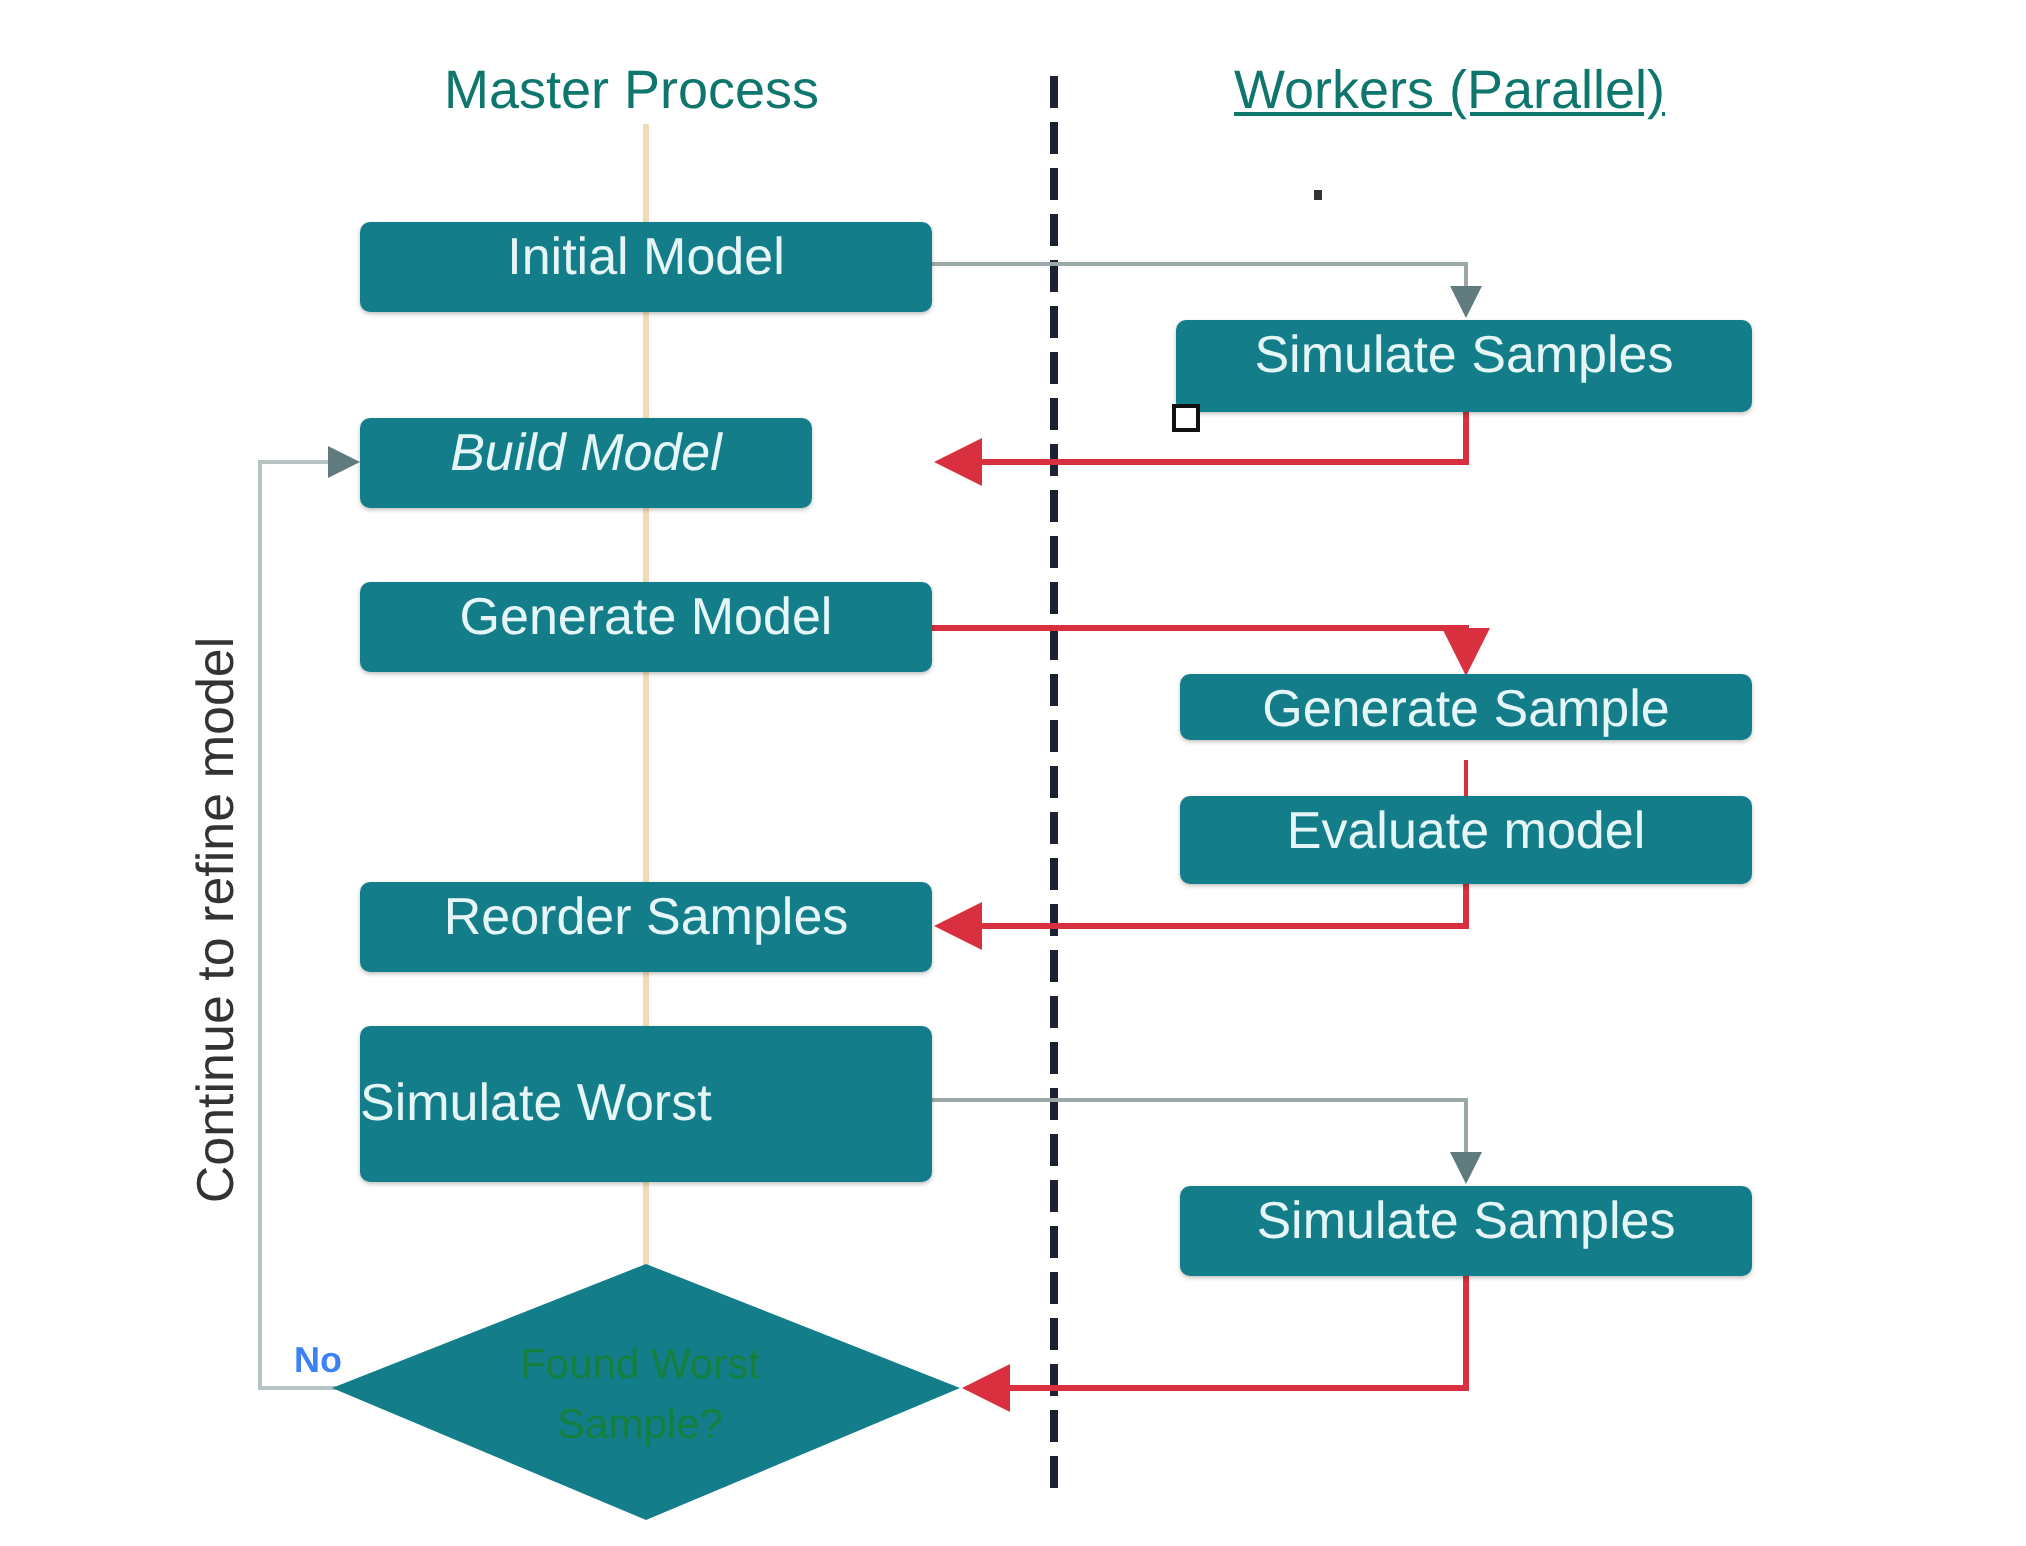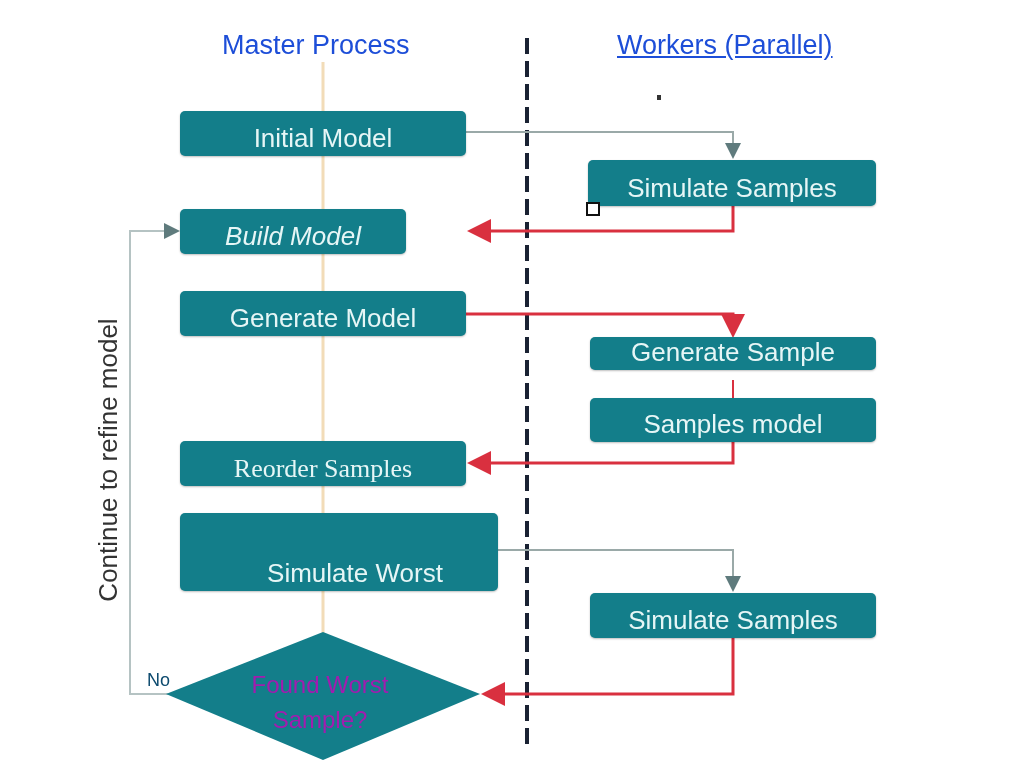--- a/index.html
+++ b/index.html
@@ -1,21 +1,21 @@
 <!DOCTYPE html>
 <html><head>
 <meta charset="utf-8">
 <style>
   html, body { margin: 0; padding: 0; background: #ffffff; }
   body { width: 1013px; height: 773px; position: relative; overflow: hidden; font-family: "Liberation Sans", sans-serif; }
-  .hdr { position: absolute; top: 30px; font-size: 27px; color: #1d4ed8; white-space: nowrap; }
-  .box { position: absolute; background: #137e8a; color: #e6f6f6; border-radius: 5px; display: flex; align-items: flex-end; justify-content: center; text-align: center; font-size: 26px; line-height: 1.35; box-shadow: 0 1px 2px rgba(0,0,0,0.25); }
+  .hdr { position: absolute; top: 30px; font-size: 27px; color: #0f766e; white-space: nowrap; }
+  .box { position: absolute; background: #137e8a; color: #e6f6f6; border-radius: 5px; display: flex; align-items: flex-start; justify-content: center; text-align: center; font-size: 26px; line-height: 1.35; box-shadow: 0 1px 2px rgba(0,0,0,0.25); }
   .vlabel { position: absolute; left: 108px; top: 460px; transform: translate(-50%, -50%) rotate(-90deg); font-size: 26px; color: #333; white-space: nowrap; }
-  .no { position: absolute; left: 147px; top: 670px; font-size: 18px; color: #0c4a6e; }
-  .diamond-text { position: absolute; left: 245px; top: 668px; width: 150px; text-align: center; font-size: 24px; color: #a21caf; line-height: 1.45; }
+  .no { position: absolute; left: 147px; top: 670px; font-size: 18px; color: #3b82f6; font-weight: bold; }
+  .diamond-text { position: absolute; left: 245px; top: 668px; width: 150px; text-align: center; font-size: 21px; color: #15803d; line-height: 1.45; }
   svg.lines { position: absolute; left: 0; top: 0; }
   .cursor { position: absolute; left: 657px; top: 95px; width: 4px; height: 5px; background: #333; }
   .sel { position: absolute; left: 586px; top: 202px; width: 14px; height: 14px; border: 2px solid #111; background: #fff; box-sizing: border-box; }
 </style>
 </head>
 <body>
 
 <svg class="lines" width="1013" height="773">
   <defs>
     <marker id="arrRed" markerWidth="8" markerHeight="8" refX="6" refY="4" orient="auto">
@@ -54,35 +54,35 @@
 
 <div class="box" style="left:180px;top:111px;width:286px;height:45px;">
   <span>Initial Model</span>
 </div>
 <div class="box" style="left:180px;top:209px;width:226px;height:45px;font-style:italic;">
   <span>Build Model</span>
 </div>
 <div class="box" style="left:180px;top:291px;width:286px;height:45px;">
   <span>Generate Model</span>
 </div>
-<div class="box" style="left:180px;top:441px;width:286px;height:45px;font-family:Liberation Serif, serif;">
+<div class="box" style="left:180px;top:441px;width:286px;height:45px;">
   <span>Reorder Samples</span>
 </div>
-<div class="box" style="left:180px;top:513px;width:286px;height:78px;flex-direction:row;padding-left:32px;">
+<div class="box" style="left:180px;top:513px;width:286px;height:78px;flex-direction:column;">
   <span>Simulate Worst</span>
 </div>
 
 <div class="box" style="left:588px;top:160px;width:288px;height:46px;">
   <span>Simulate Samples</span>
 </div>
 <div class="box" style="left:590px;top:337px;width:286px;height:33px;">
   <span>Generate Sample</span>
 </div>
 <div class="box" style="left:590px;top:398px;width:286px;height:44px;">
-  <span>Samples model</span>
+  <span>Evaluate model</span>
 </div>
 <div class="box" style="left:590px;top:593px;width:286px;height:45px;">
   <span>Simulate Samples</span>
 </div>
 
 <div class="diamond-text">
   <div>Found Worst</div>
   <div>Sample?</div>
 </div>
 <div class="no">No</div>

